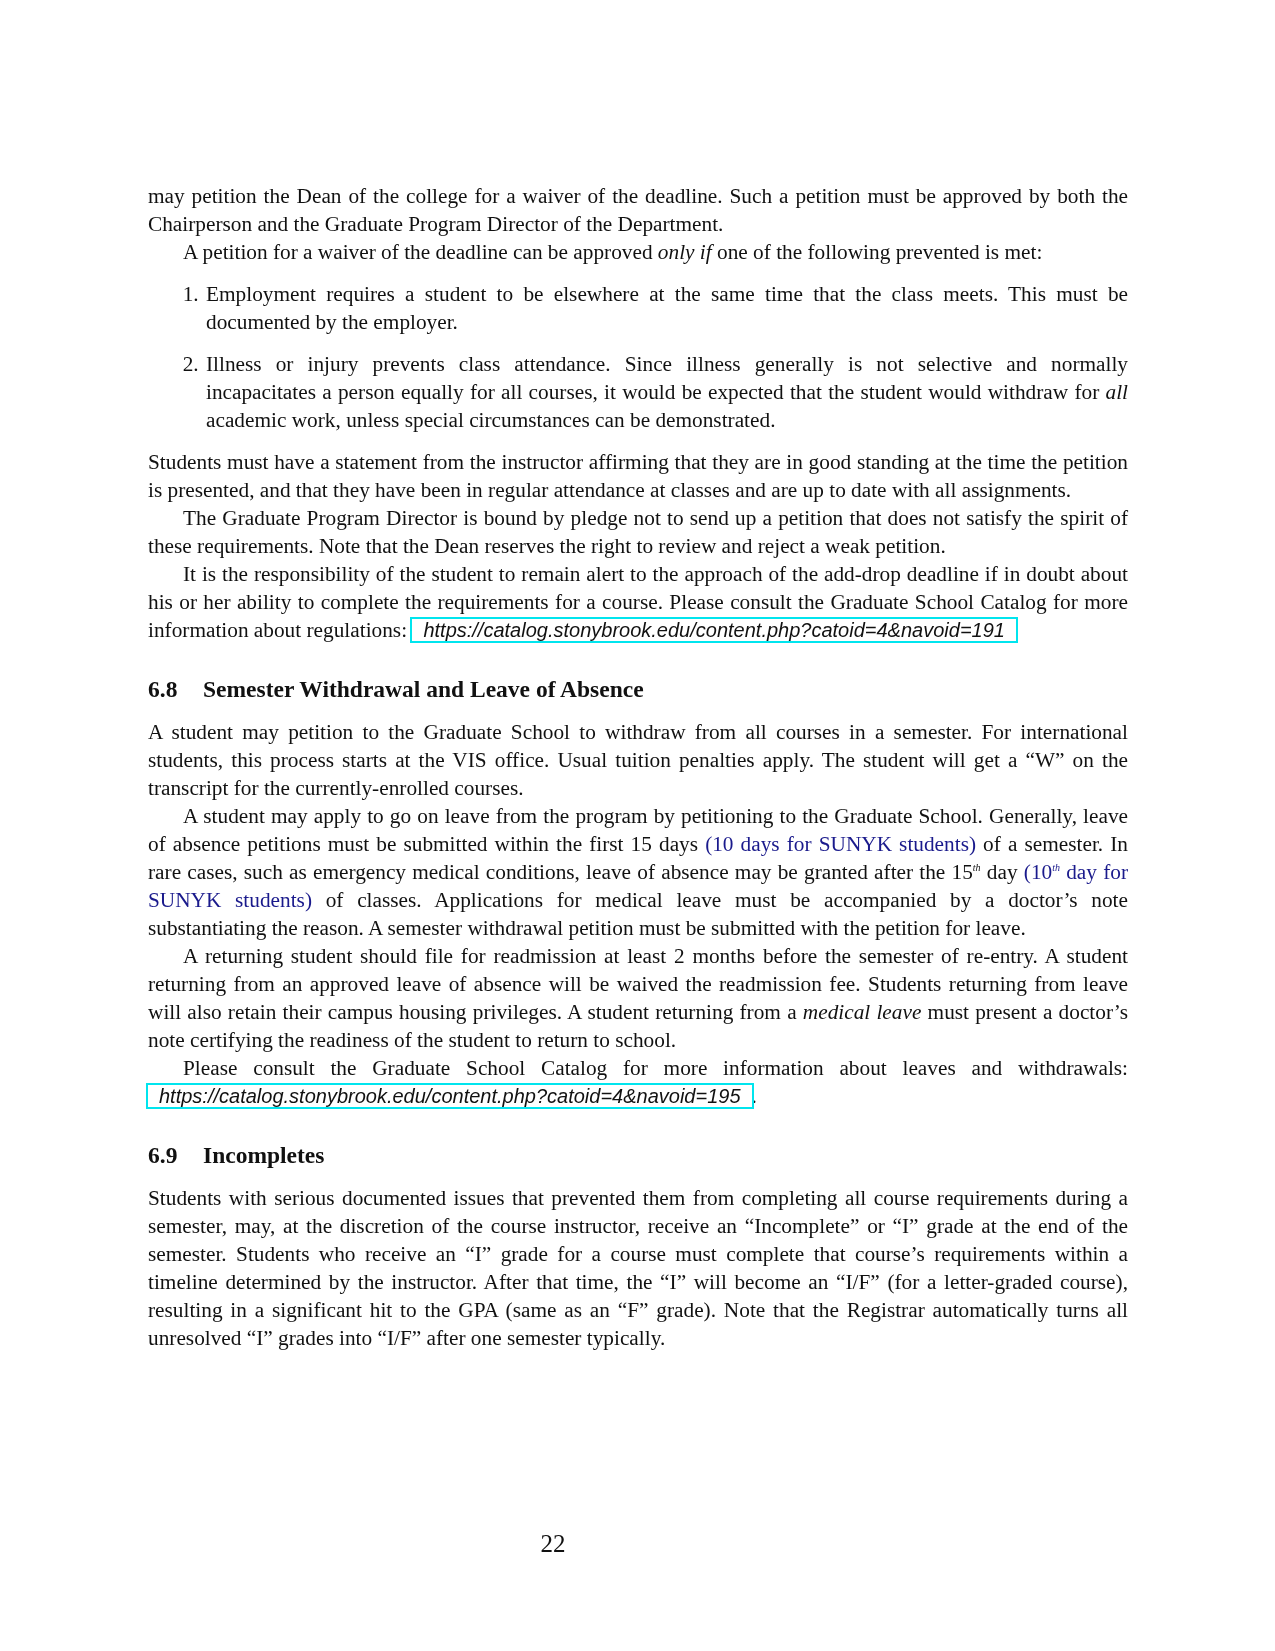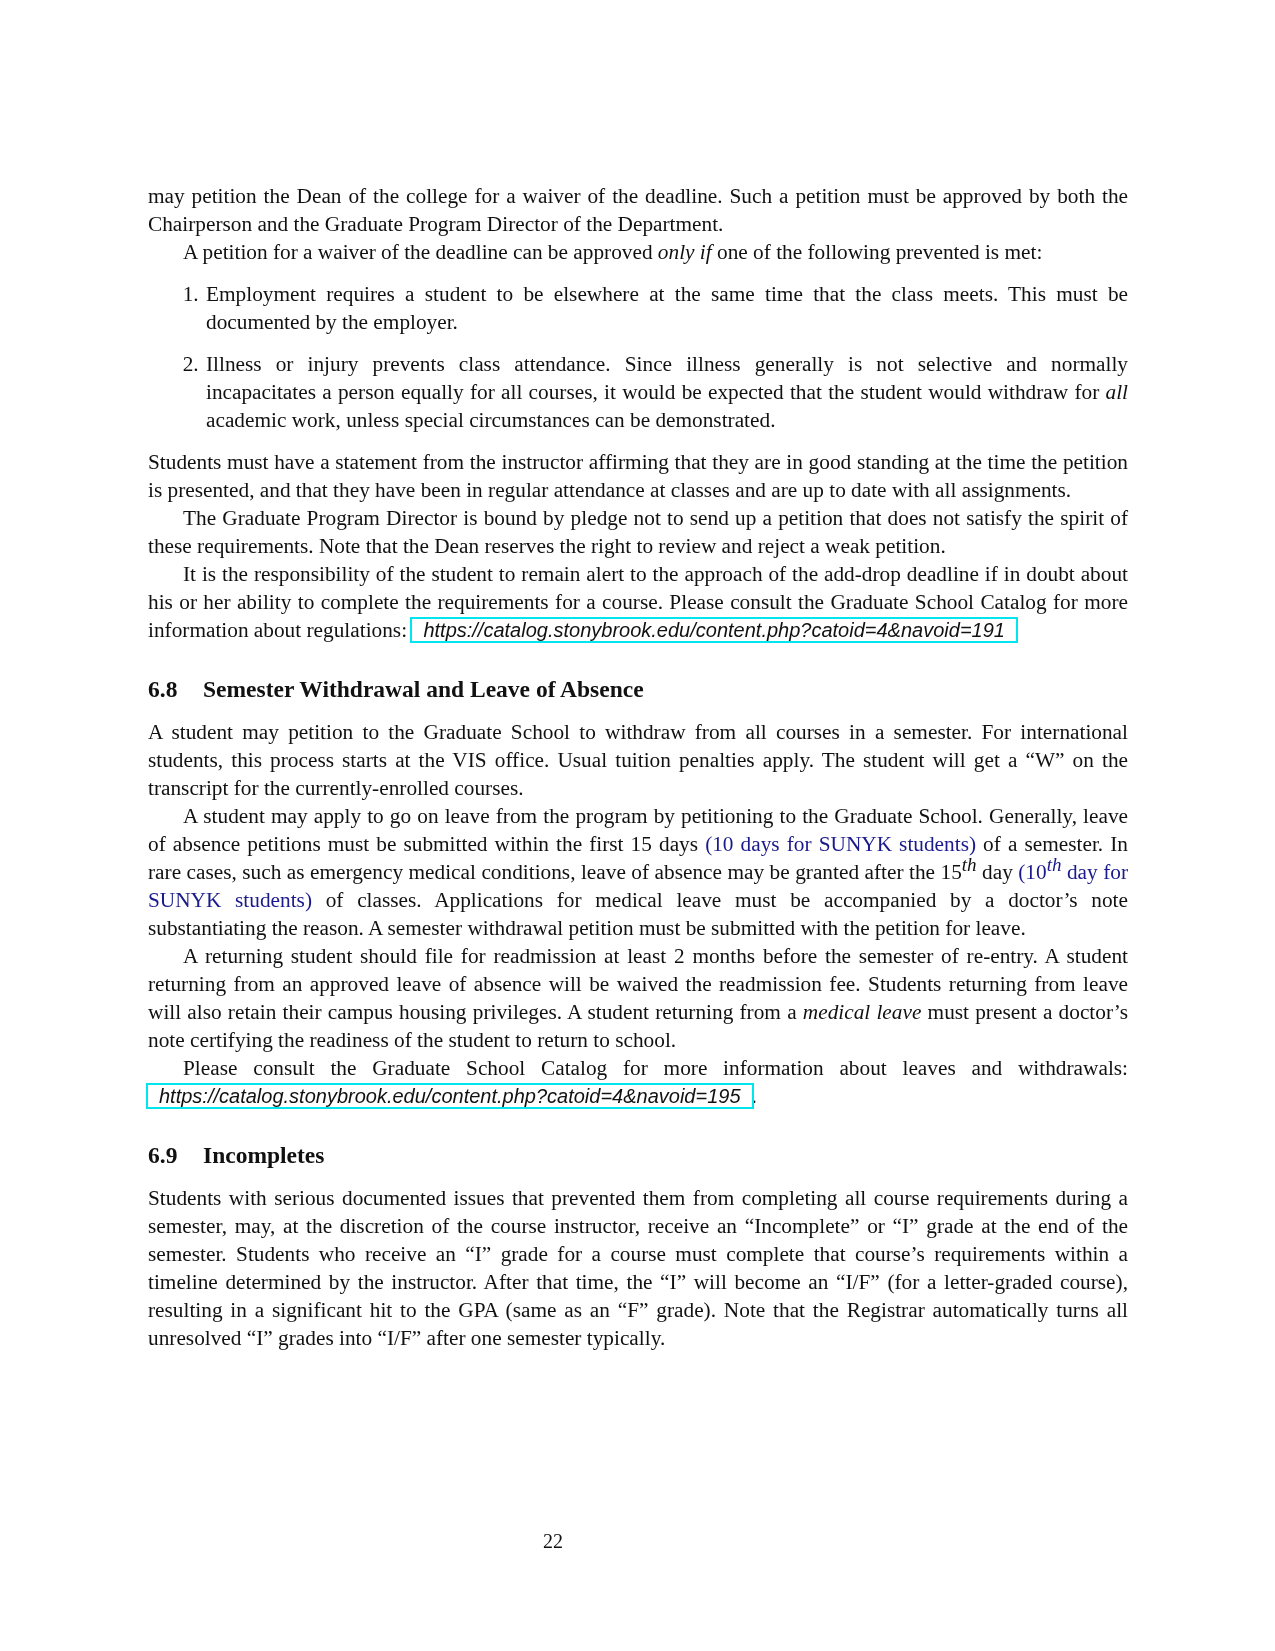--- a/index.html
+++ b/index.html
@@ -7,22 +7,22 @@
   .page { position: absolute; left: 148px; top: 146px; width: 980px; font-size: 21.3px; line-height: 28px; text-align: justify; margin-top: 36px; }
   p { margin: 0; }
   .indent { text-indent: 35px; }
   ol { margin: 14px 0 14px 0; padding-left: 56px; }
   ol li { margin-bottom: 14px; padding-left: 2px; }
   ol li:last-child { margin-bottom: 0; }
   h2 { font-size: 23.5px; font-weight: bold; margin: 30px 0 14px 0; line-height: 30px; }
   h2 .num { display: inline-block; width: 55px; }
   .link { font-family: "Liberation Sans", "DejaVu Sans", sans-serif; font-style: italic; font-size: 20px; outline: 2px solid #00e5ee; outline-offset: 0; padding: 0 11px; }
   .blue { color: #1a1a8c; }
-  .pagenum { position: absolute; top: 1530px; left: 0; width: 1106px; text-align: center; font-size: 20px; }
-  sup { font-size: 19px; font-style: italic; line-height: 0; }
+  .pagenum { position: absolute; top: 1530px; left: 0; width: 1106px; text-align: center; font-size: 25px; }
+  sup { font-size: 10px; font-style: italic; line-height: 0; }
 </style>
 </head>
 <body>
 
 <div class="page">
   <p>may petition the Dean of the college for a waiver of the deadline. Such a petition must be approved by both the Chairperson and the Graduate Program Director of the Department.</p>
   <p class="indent"><span>A petition for a waiver of the deadline can be approved </span><em>only if</em><span> one of the following prevented is met:</span></p>
 
   <ol>
     <li>Employment requires a student to be elsewhere at the same time that the class meets. This must be documented by the employer.</li>

